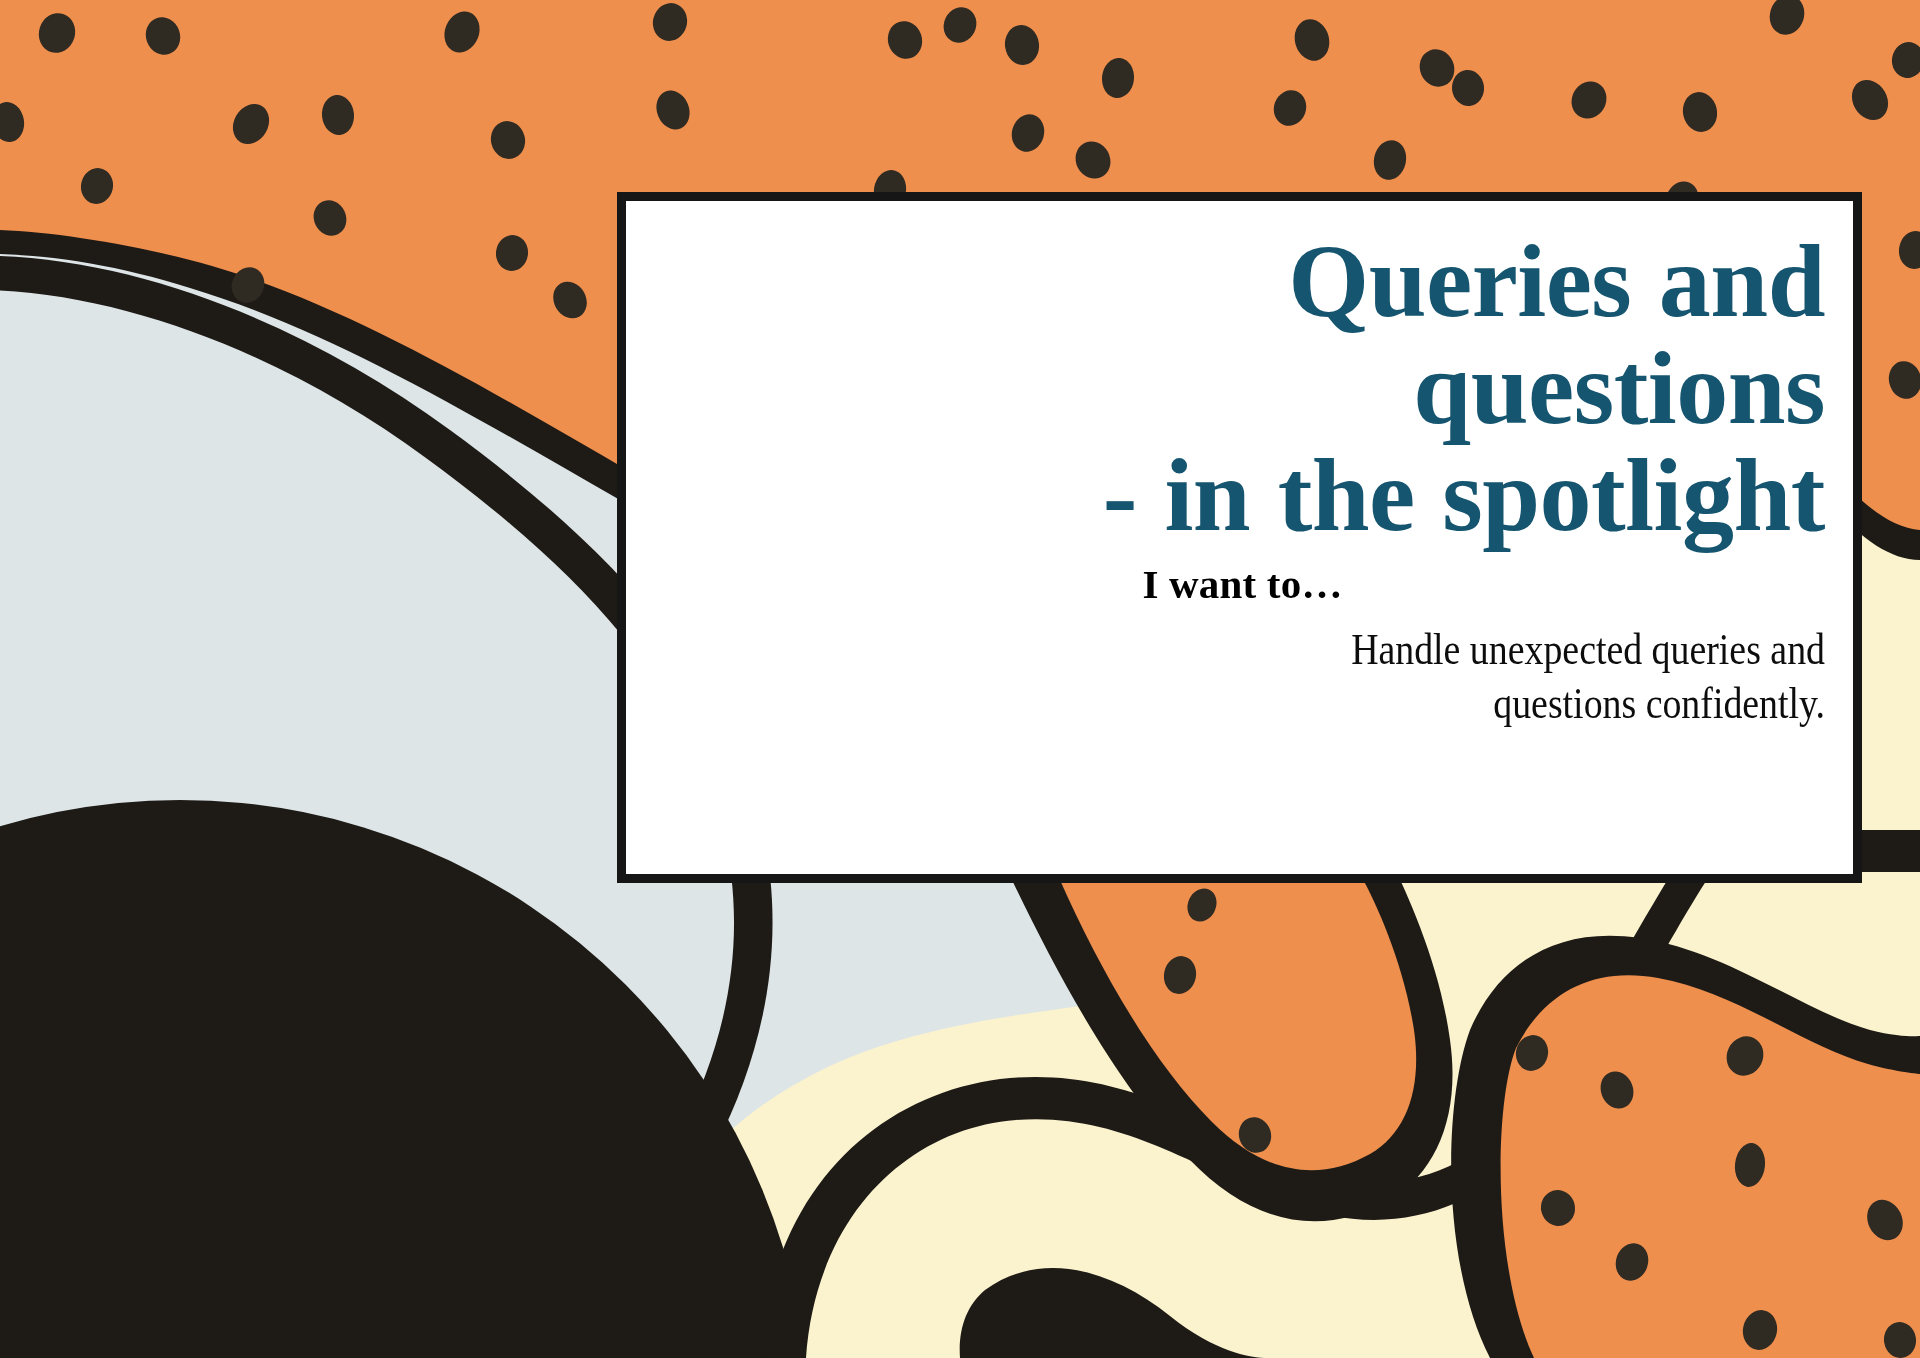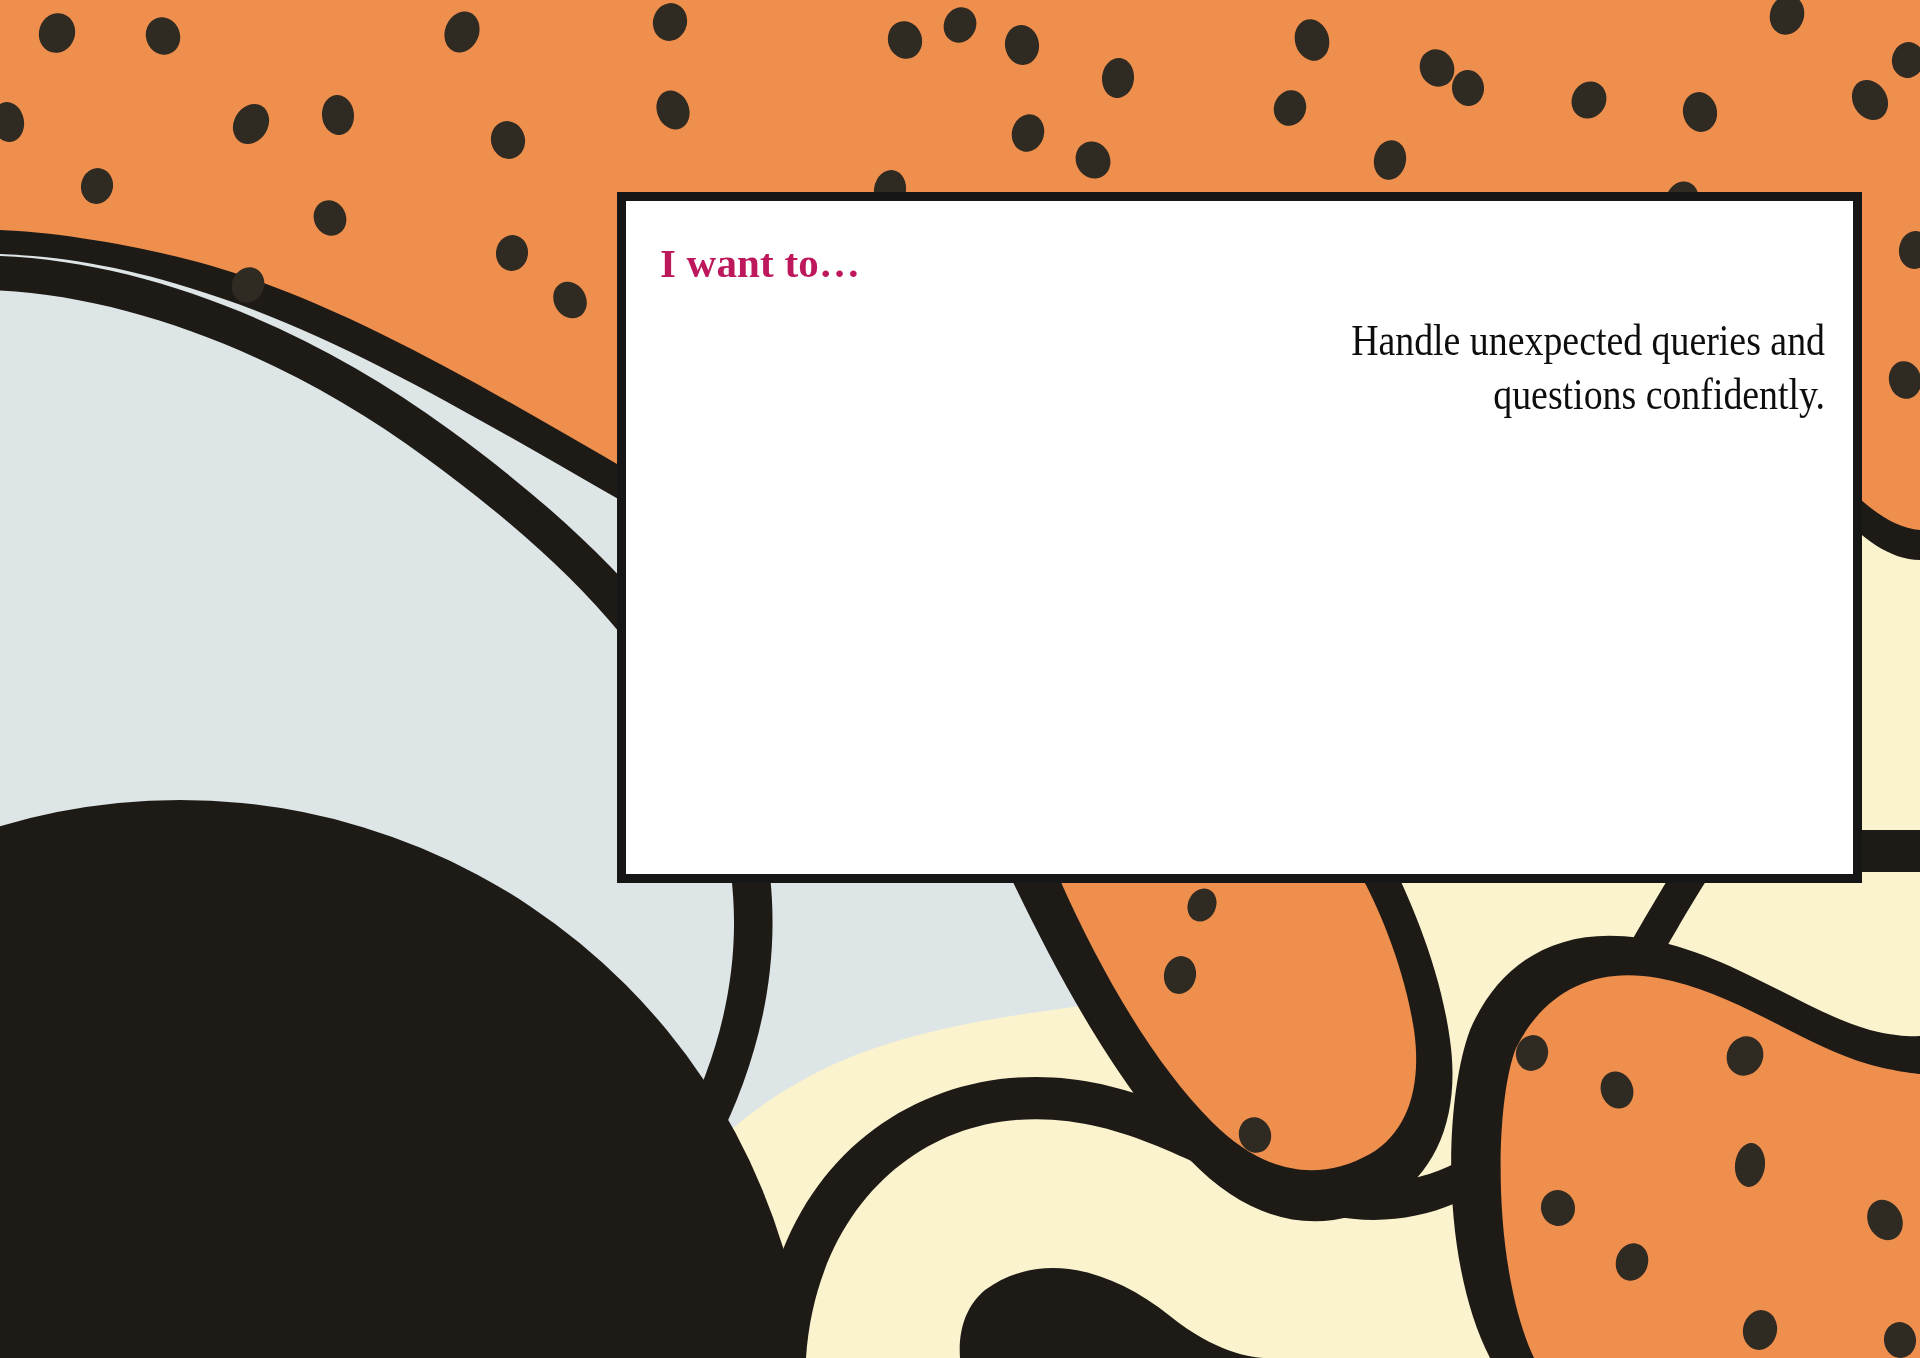--- a/index.html
+++ b/index.html
@@ -54,24 +54,24 @@
     color: #15556F;
     font-family: "Liberation Serif", "DejaVu Serif", serif;
     font-weight: 700;
     font-size: 104px;
     line-height: 1.03;
     letter-spacing: -0.5px;
     word-spacing: 2px;
   }
 
   #card-eyebrow {
-    margin: 14px 0 12px 0;
+    margin: 14px 0 0 0;
     width: 100%;
-    text-align: left;
-    color: #be185d;
+    text-align: center;
+    color: #000000;
     font-family: "Liberation Serif", "DejaVu Serif", serif;
     font-weight: 700;
     font-size: 41px;
     line-height: 1.1;
     letter-spacing: 0.2px;
   }
 
   #card-body {
     margin: 16px 0 0 0;
     width: 100%;
@@ -192,20 +192,25 @@
       <ellipse cx="1558" cy="1208" rx="17" ry="18" transform="rotate(-14 1558 1208)"></ellipse>
       <ellipse cx="1632" cy="1262" rx="16" ry="19" transform="rotate(18 1632 1262)"></ellipse>
       <ellipse cx="1885" cy="1220" rx="17" ry="21" transform="rotate(-26 1885 1220)"></ellipse>
       <ellipse cx="1760" cy="1330" rx="17" ry="20" transform="rotate(12 1760 1330)"></ellipse>
       <ellipse cx="1900" cy="1340" rx="16" ry="18" transform="rotate(-8 1900 1340)"></ellipse>
     </g>
   </svg>
 
   <div id="text-card">
 
+    <h1 id="card-title">
+      <span>Queries and</span><br>
+      <span>questions</span><br>
+      <span>- in the spotlight</span>
+    </h1>
 
     <p id="card-eyebrow">I want to…</p>
 
     <p id="card-body">
       <span>Handle unexpected queries and</span><br>
       <span>questions confidently.</span>
     </p>
 
   </div>
 </div>

